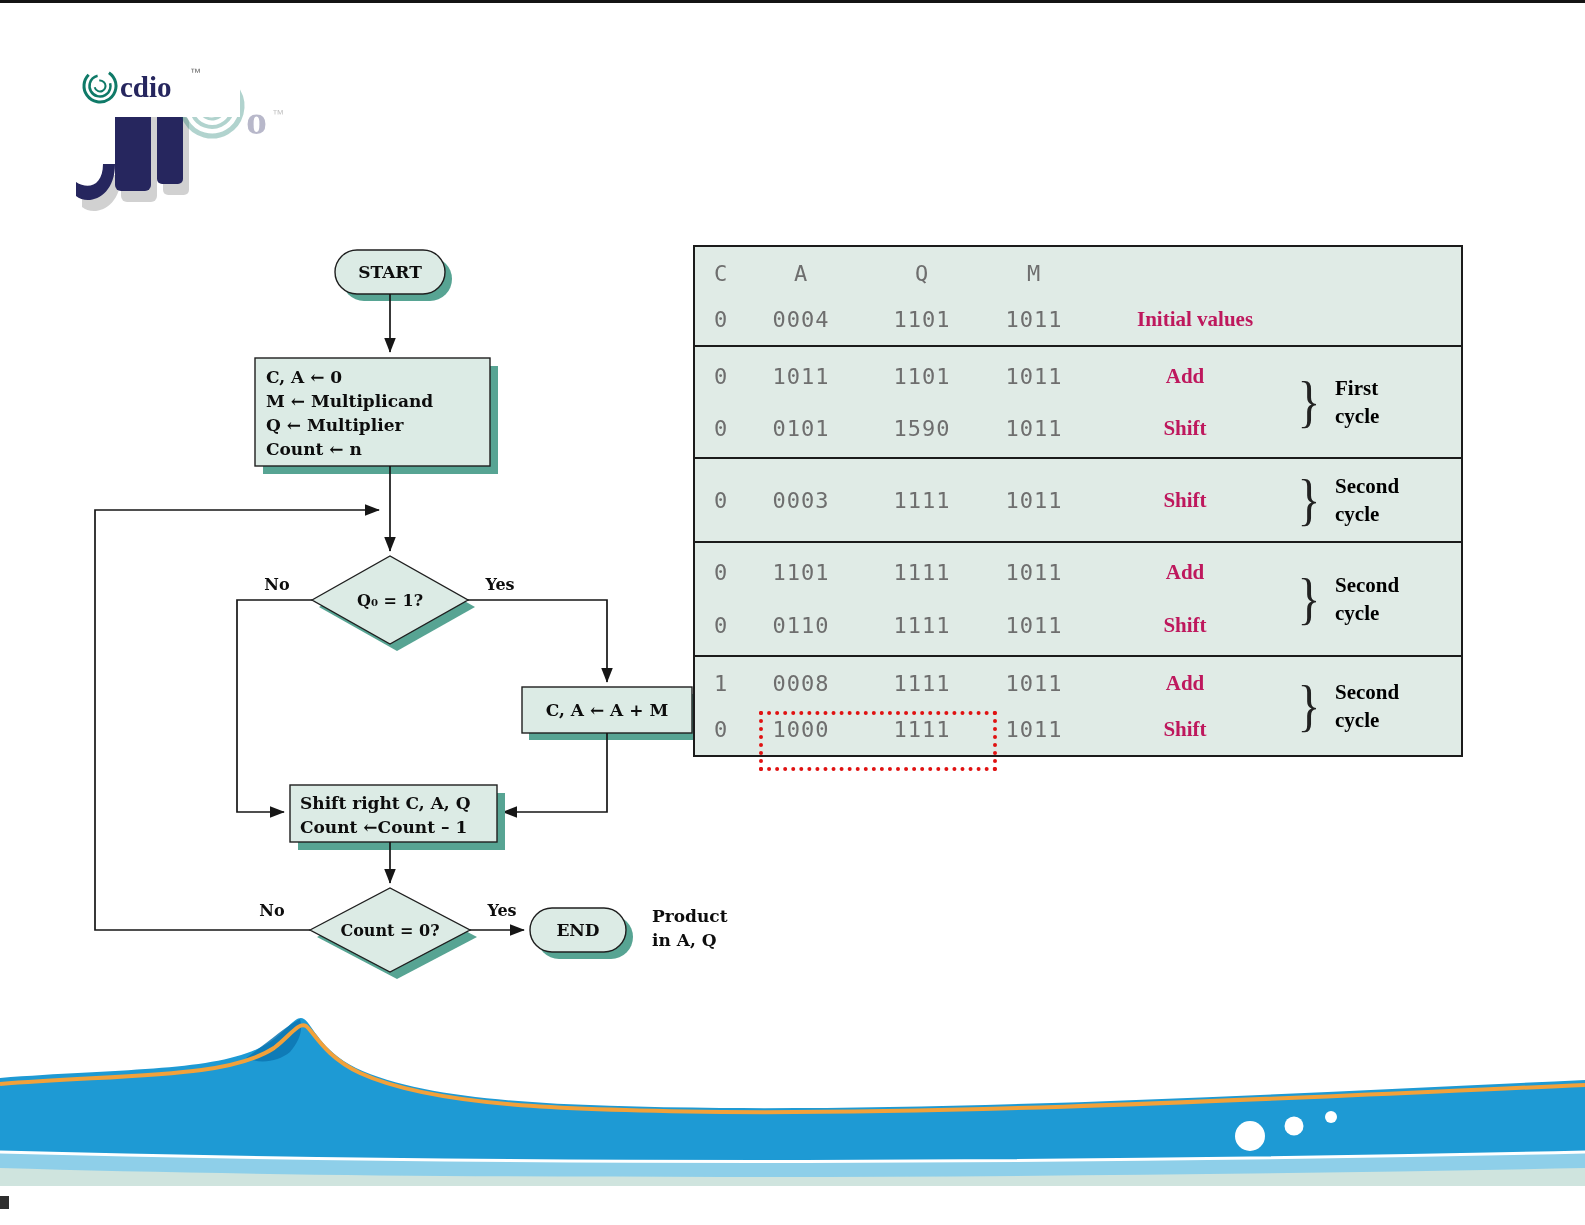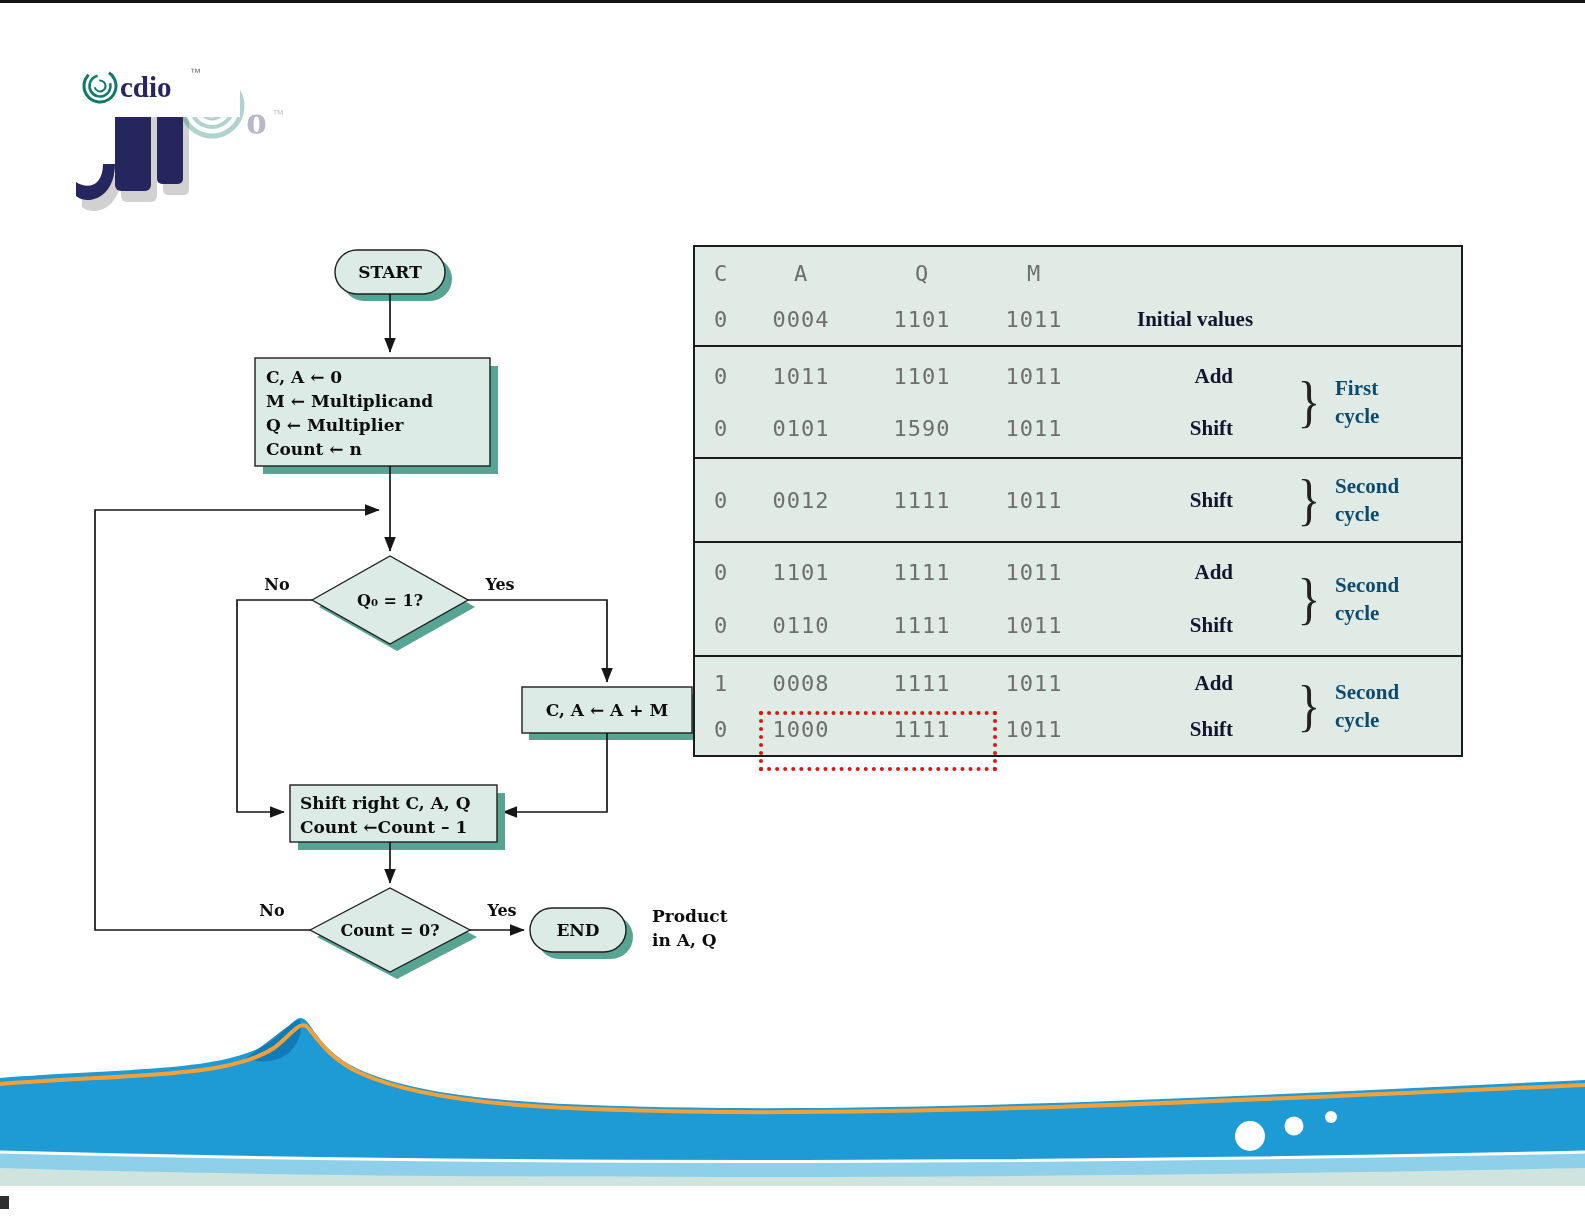--- a/index.html
+++ b/index.html
@@ -26,25 +26,25 @@
   .tgroup:nth-child(5){height:100px;}
   .tleft{flex:1 1 auto;height:100%;display:flex;flex-direction:column;justify-content:space-around;
     padding:3px 0;box-sizing:border-box;}
   .trow{display:flex;align-items:center;}
   .tcell{flex:0 0 auto;}
   .c0{width:52px;text-align:center;}
   .c1{width:108px;text-align:center;}
   .c2{width:134px;text-align:center;}
   .c3{width:90px;text-align:center;}
   .mono{font-family:"DejaVu Sans Mono",monospace;font-size:22px;color:#6e6e6e;letter-spacing:1px;}
-  .op{width:96px;padding-left:58px;text-align:right;font:bold 21px "Liberation Serif",serif;
-    color:#0f172a;white-space:nowrap;}
+  .op{width:96px;padding-left:58px;text-align:center;font:bold 21px "Liberation Serif",serif;
+    color:#be185d;white-space:nowrap;}
   .tright{width:178px;height:100%;display:flex;align-items:center;flex:0 0 auto;}
   .brace{width:52px;text-align:center;font:400 56px "Liberation Serif",serif;color:#222;transform:scaleX(.85);}
-  .cycle{font:bold 21px "Liberation Serif",serif;color:#0c4a6e;line-height:1.35;}
+  .cycle{font:bold 21px "Liberation Serif",serif;color:#000000;line-height:1.35;}
   .highlight{position:absolute;left:64px;top:464px;width:230px;height:52px;
     border:4px dotted var(--highlight-red);pointer-events:none;}
 
   
   .logo{position:absolute;left:60px;top:48px;width:260px;height:185px;z-index:3;}
   .logo-word{font:bold 29px "Liberation Serif",serif;fill:var(--logo-navy);}
   .logo-tm{font:11px "Liberation Sans",sans-serif;fill:#666;}
   .swirl{fill:none;stroke:var(--logo-teal);}
   .faded-word{font:bold 42px "Liberation Serif",serif;fill:var(--logo-navy);}
   .faded-tm{font:12px "Liberation Sans",sans-serif;fill:#444;}
@@ -199,21 +199,21 @@
         <div class="cycle">
           <div class="cycline">First</div>
           <div class="cycline">cycle</div>
         </div>
       </div>
     </div>
     <div class="tgroup">
       <div class="tleft">
         <div class="trow">
           <div class="tcell mono c0">0</div>
-          <div class="tcell mono c1">0012</div>
+          <div class="tcell mono c1">0003</div>
           <div class="tcell mono c2">1111</div>
           <div class="tcell mono c3">1011</div>
           <div class="tcell op">Shift</div>
         </div>
       </div>
       <div class="tright">
         <div class="brace">}</div>
         <div class="cycle">
           <div class="cycline">Second</div>
           <div class="cycline">cycle</div>

